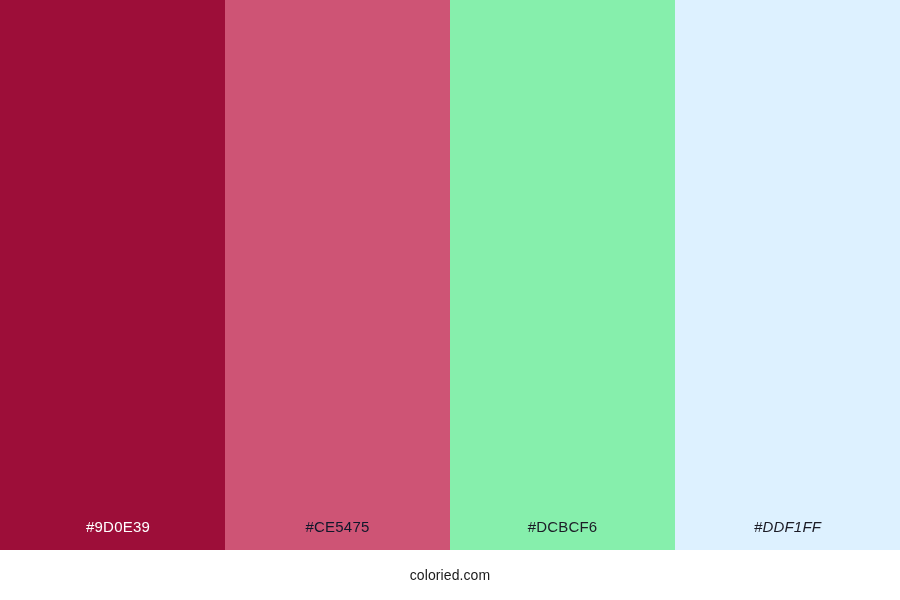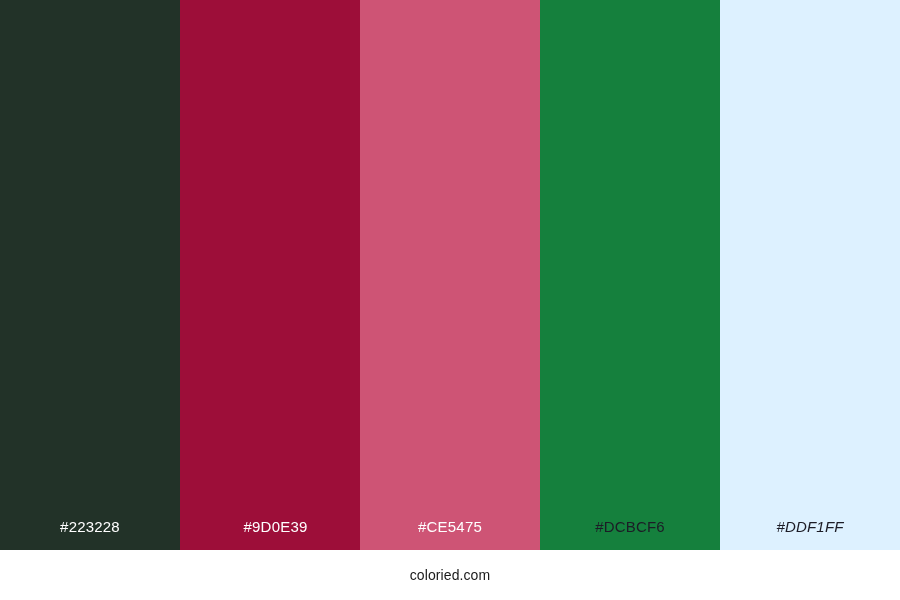--- a/index.html
+++ b/index.html
@@ -80,33 +80,30 @@
     letter-spacing: 0.1px;
   }
 </style>
 </head>
 <body style="background-color: rgb(255, 255, 255);">
 
 <div class="palette-page">
 
   <div class="swatch-strip">
 
-    <div class="swatch" id="swatch-0" style="background-color: rgb(34, 50, 40);">
-      <span class="swatch-label label-light" style="color: rgb(255, 255, 255);">#223228</span>
-    </div>
 
     <div class="swatch" id="swatch-1" style="background-color: rgb(157, 14, 57); padding-left: 11px;">
       <span class="swatch-label label-light" style="color: rgb(255, 255, 255);">#9D0E39</span>
     </div>
 
     <div class="swatch" id="swatch-2" style="background-color: rgb(206, 84, 117);">
-      <span class="swatch-label label-light" style="color: #ffffff;">#CE5475</span>
+      <span class="swatch-label label-light" style="color: #0f172a;">#CE5475</span>
     </div>
 
-    <div class="swatch" id="swatch-3" style="background-color: #15803d;">
+    <div class="swatch" id="swatch-3" style="background-color: #86efac;">
       <span class="swatch-label label-dark" style="color: rgb(28, 28, 38);">#DCBCF6</span>
     </div>
 
     <div class="swatch" id="swatch-4" style="background-color: rgb(221, 241, 255); font-style: italic;">
       <span class="swatch-label label-dark" style="color: rgb(28, 28, 38);">#DDF1FF</span>
     </div>
 
   </div>
 
   <div class="footer-bar" style="background-color: rgb(255, 255, 255);">

